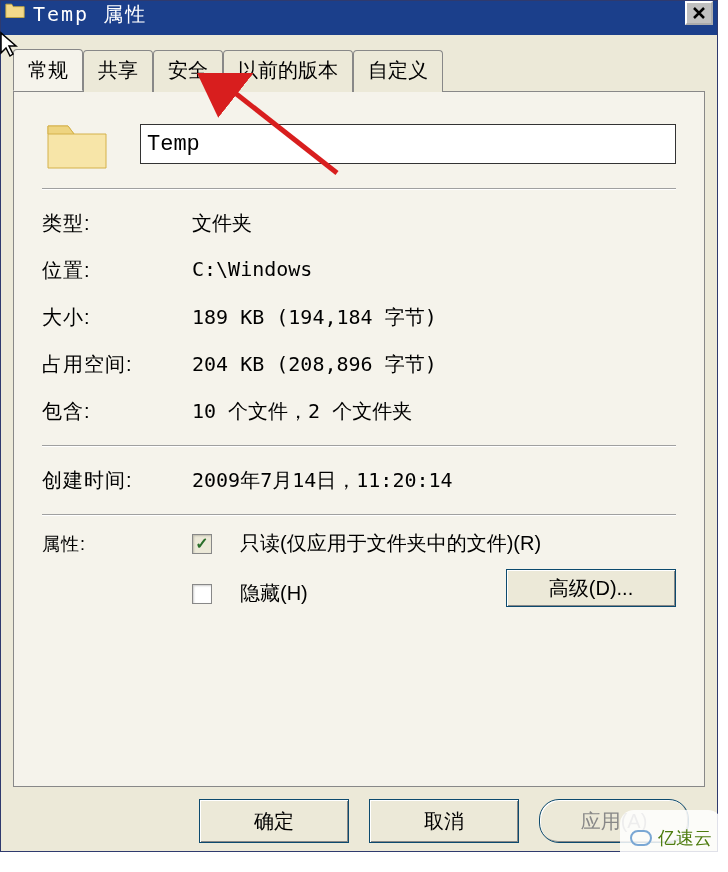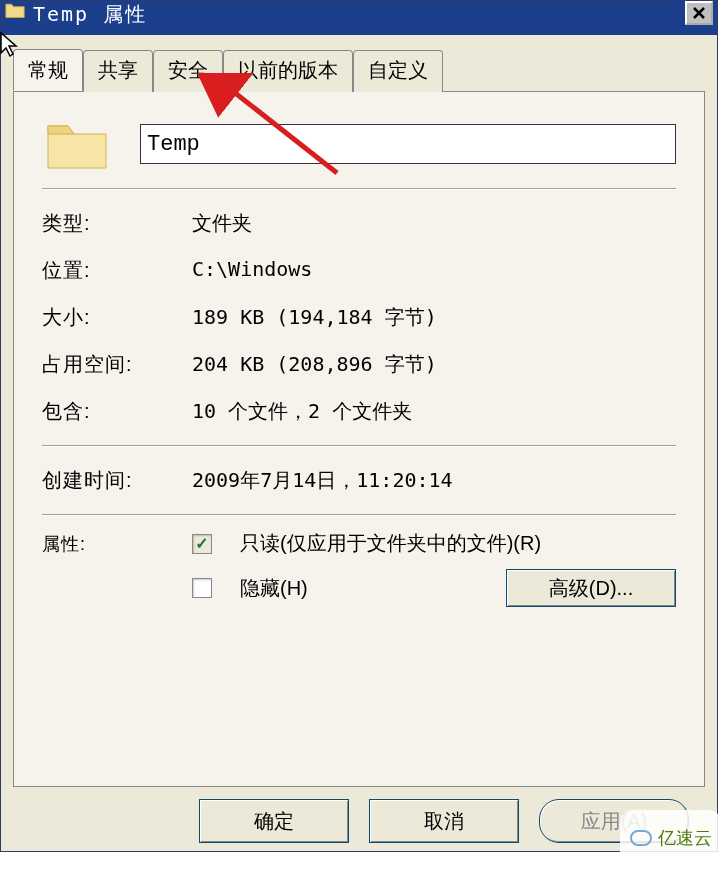--- a/index.html
+++ b/index.html
@@ -266,21 +266,21 @@
 
       <hr class="divider">
 
       <div class="attr-section">
         <div class="info-label" style="margin-top:2px">属性:</div>
         <div class="attr-controls">
           <div class="checkbox-row">
             <span class="fake-checkbox tri"></span>
             <span>只读(仅应用于文件夹中的文件)(R)</span>
           </div>
-          <div style="display:flex; align-items:center; gap:10px;">
+          <div style="display:flex; align-items:flex-end; gap:10px;">
             <div class="checkbox-row" style="flex:1; margin-bottom:0">
               <span class="fake-checkbox"></span>
               <span>隐藏(H)</span>
             </div>
             <button class="win-btn">高级(D)...</button>
           </div>
         </div>
       </div>
 
     </div>

